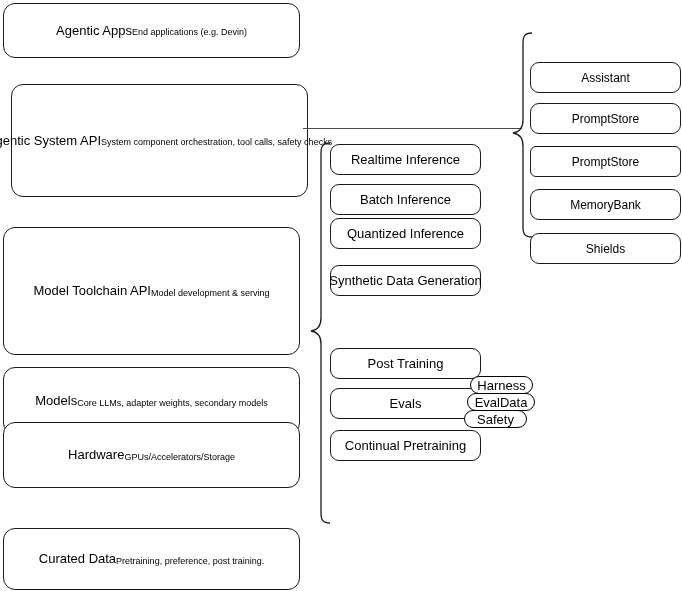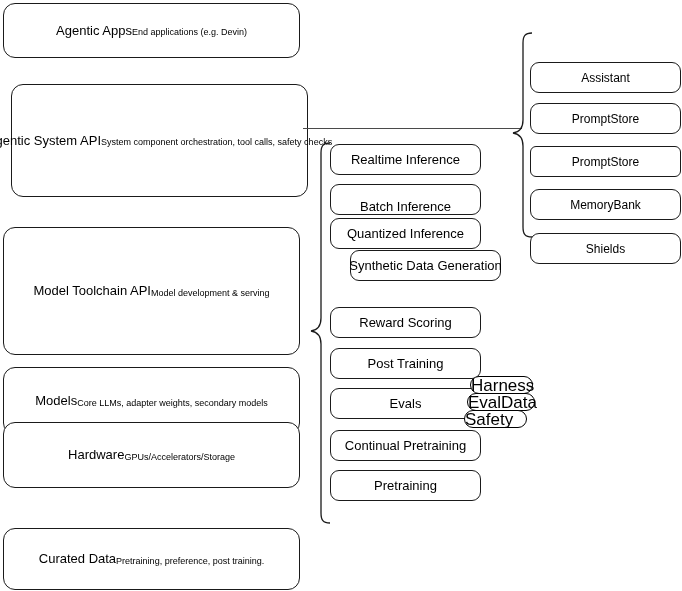--- a/index.html
+++ b/index.html
@@ -75,22 +75,22 @@
 
   
   .pill {
     position: absolute;
     box-sizing: border-box;
     border: 1.3px solid #000;
     border-radius: 999px;
     background: #ffffff;
     display: flex;
     align-items: center;
-    justify-content: flex-start;
-    font-size: 17px;
+    justify-content: center;
+    font-size: 13px;
     line-height: 13px;
     height: 18px;
     z-index: 5;
   }
 
   
   .connector {
     position: absolute;
     background: #4a4a4a;
     height: 1.3px;
@@ -160,44 +160,38 @@
              L 15 88
              C 15 96, 12 100, 5 101
              C 12 102, 15 106, 15 114
              L 15 195
              C 15 202, 17 205, 24 205"></path>
   </svg>
 
   <div class="box api-box" style="top:144px;">
     <div class="title">Realtime Inference</div>
   </div>
-  <div class="box api-box" style="top:184px;align-items:flex-end;">
+  <div class="box api-box" style="top:184px;">
     <div class="title">Batch Inference</div>
   </div>
   <div class="box api-box" style="top:218px;">
     <div class="title">Quantized Inference</div>
   </div>
-  <div class="box api-box" style="top:250px;margin-left:20px;">
+  <div class="box api-box" style="top:265px;">
     <div class="title">Synthetic Data Generation</div>
-  </div>
-  <div class="box api-box" style="top:307px;">
-    <div class="title">Reward Scoring</div>
   </div>
   <div class="box api-box" style="top:348px;">
     <div class="title">Post Training</div>
   </div>
   <div class="box api-box" style="top:388px;">
     <div class="title">Evals</div>
   </div>
   <div class="box api-box" style="top:430px;">
     <div class="title">Continual Pretraining</div>
   </div>
-  <div class="box api-box" style="top:470px;">
-    <div class="title">Pretraining</div>
-  </div>
 
   <div class="pill" style="left:470px;top:376px;width:63px;">
     <span>Harness</span>
   </div>
   <div class="pill" style="left:467px;top:393px;width:68px;">
     <span>EvalData</span>
   </div>
   <div class="pill" style="left:464px;top:410px;width:63px;">
     <span>Safety</span>
   </div>

